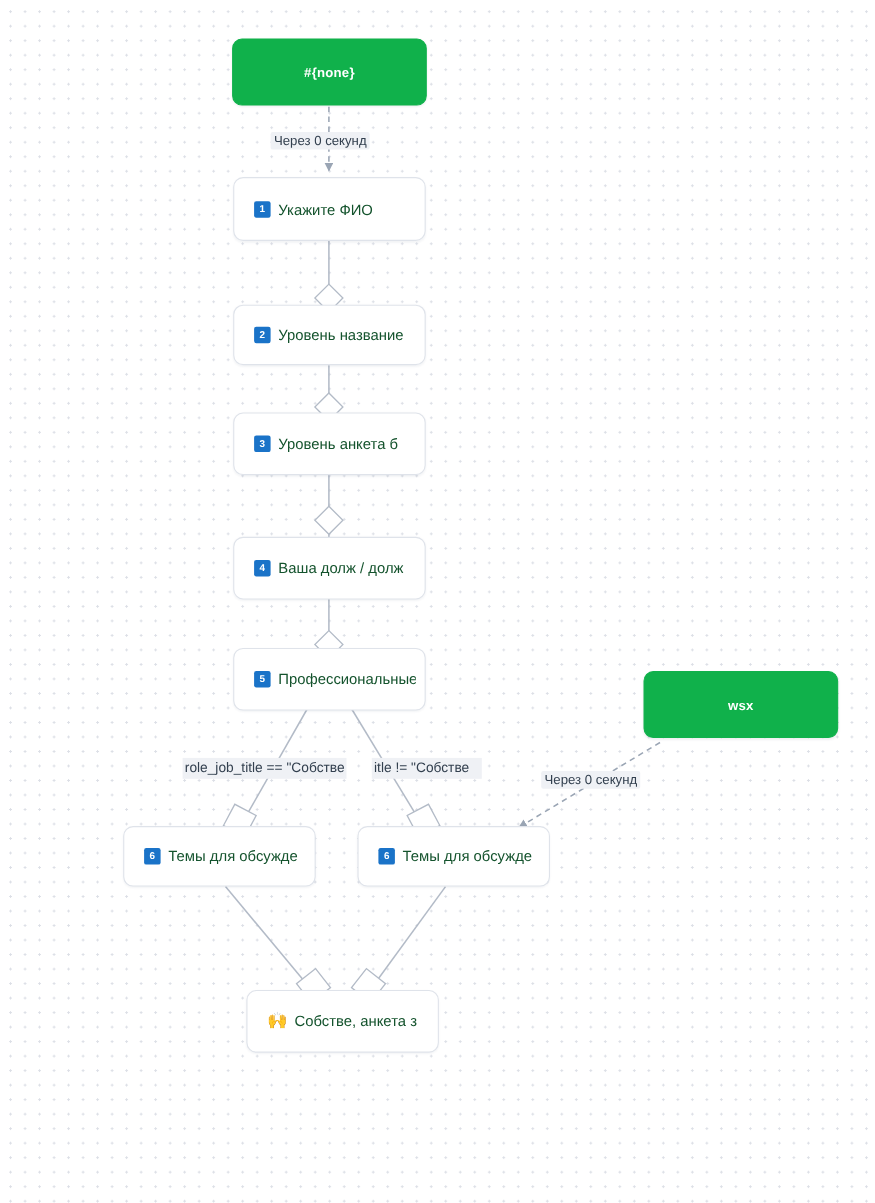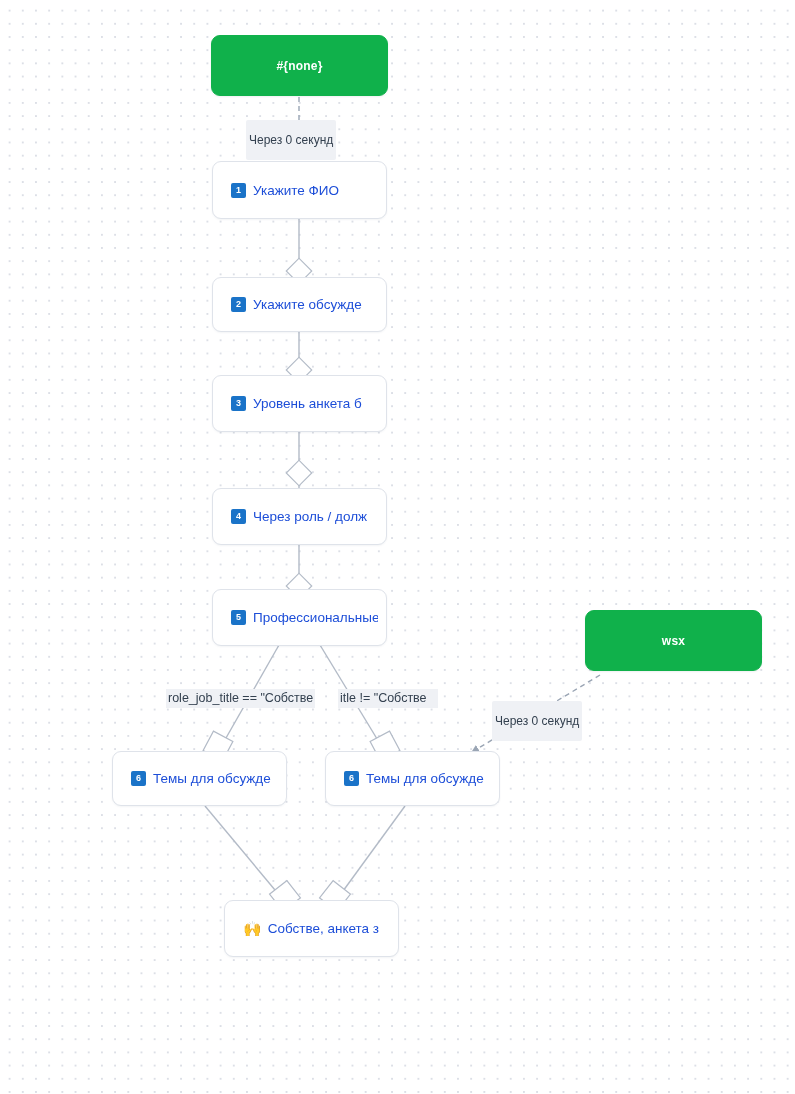--- a/index.html
+++ b/index.html
@@ -71,31 +71,31 @@
   }
   .emoji {
     flex: 0 0 auto;
     font-size: 15px;
     line-height: 1;
     margin-right: 6px;
     color: #d8a32a;
   }
   .step-label {
     font-size: 13.5px;
-    color: #1d4ed8;
+    color: #14532d;
     overflow: hidden;
     text-overflow: clip;
   }
   .edge-label {
     position: absolute;
     background: #eff1f5;
     color: #33404f;
     font-size: 12px;
     line-height: 16px;
-    padding: 12px 3px;
+    padding: 0 3px;
     border-radius: 2px;
     white-space: nowrap;
     overflow: hidden;
   }
   .cond-label {
     position: absolute;
     background: #eff1f5;
     color: #33404f;
     font-size: 12.5px;
     line-height: 17px;
@@ -151,31 +151,31 @@
 
   <div class="edge-label" style="left:246px; top:120px;">Через 0 секунд</div>
 
   <div class="node step" style="left:212px; top:161px; width:175px; height:58px;">
     <span class="badge">1</span>
     <span class="step-label">Укажите ФИО</span>
   </div>
 
   <div class="node step" style="left:212px; top:277px; width:175px; height:55px;">
     <span class="badge">2</span>
-    <span class="step-label">Укажите обсужде</span>
+    <span class="step-label">Уровень название</span>
   </div>
 
   <div class="node step" style="left:212px; top:375px; width:175px; height:57px;">
     <span class="badge">3</span>
     <span class="step-label">Уровень анкета б</span>
   </div>
 
   <div class="node step" style="left:212px; top:488px; width:175px; height:57px;">
     <span class="badge">4</span>
-    <span class="step-label">Через роль / долж</span>
+    <span class="step-label">Ваша долж / долж</span>
   </div>
 
   <div class="node step" style="left:212px; top:589px; width:175px; height:57px;">
     <span class="badge">5</span>
     <span class="step-label">Профессиональные</span>
   </div>
 
   <div class="cond-label" style="left:166px; top:689px;">role_job_title == "Собстве</div>
   <div class="cond-label" style="left:338px; top:689px; width:96px;">itle != "Собстве</div>
 

